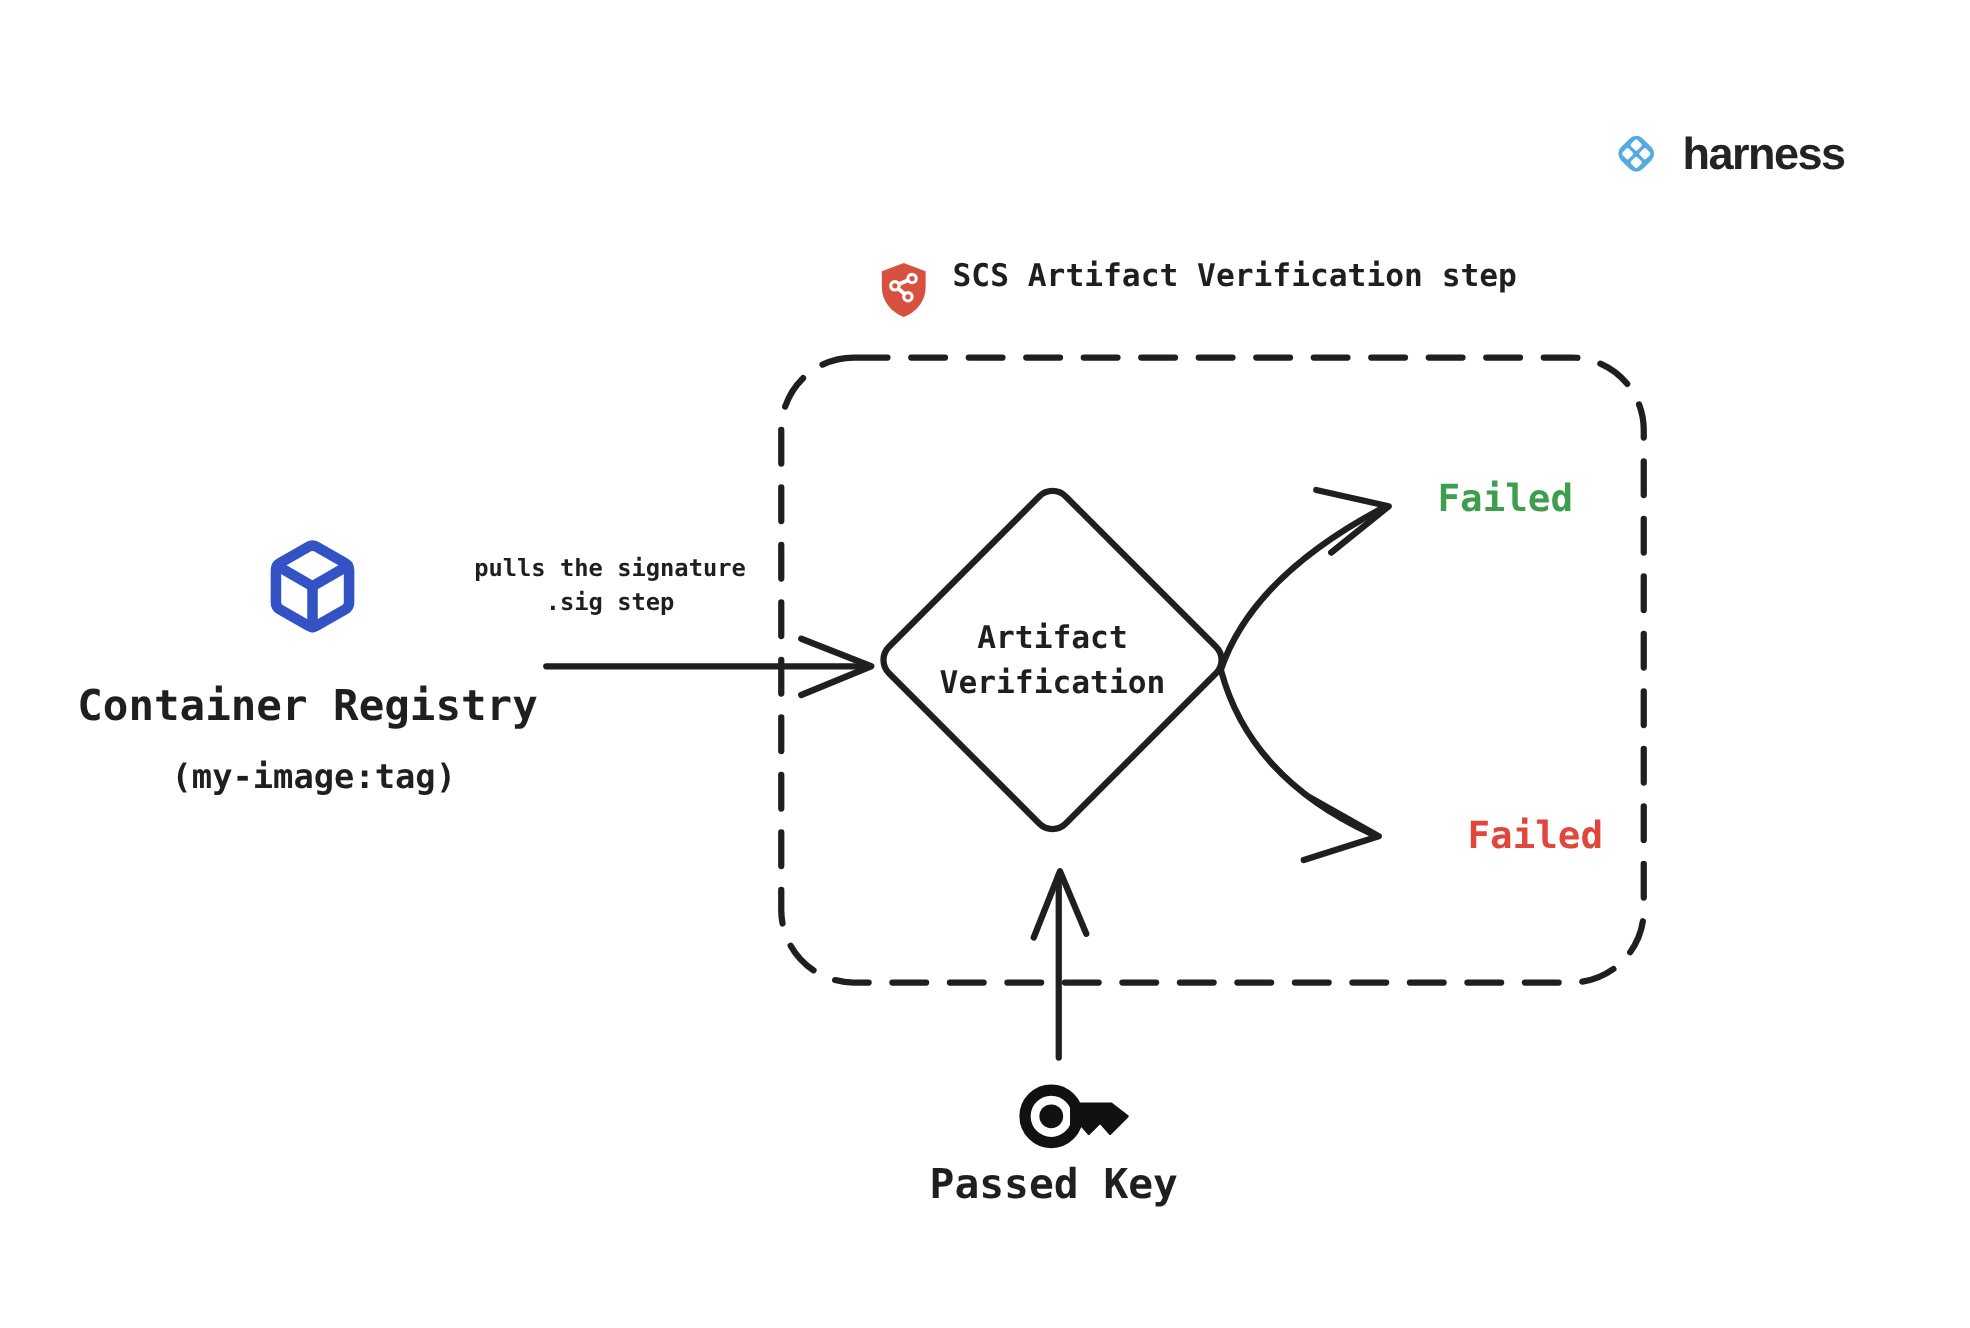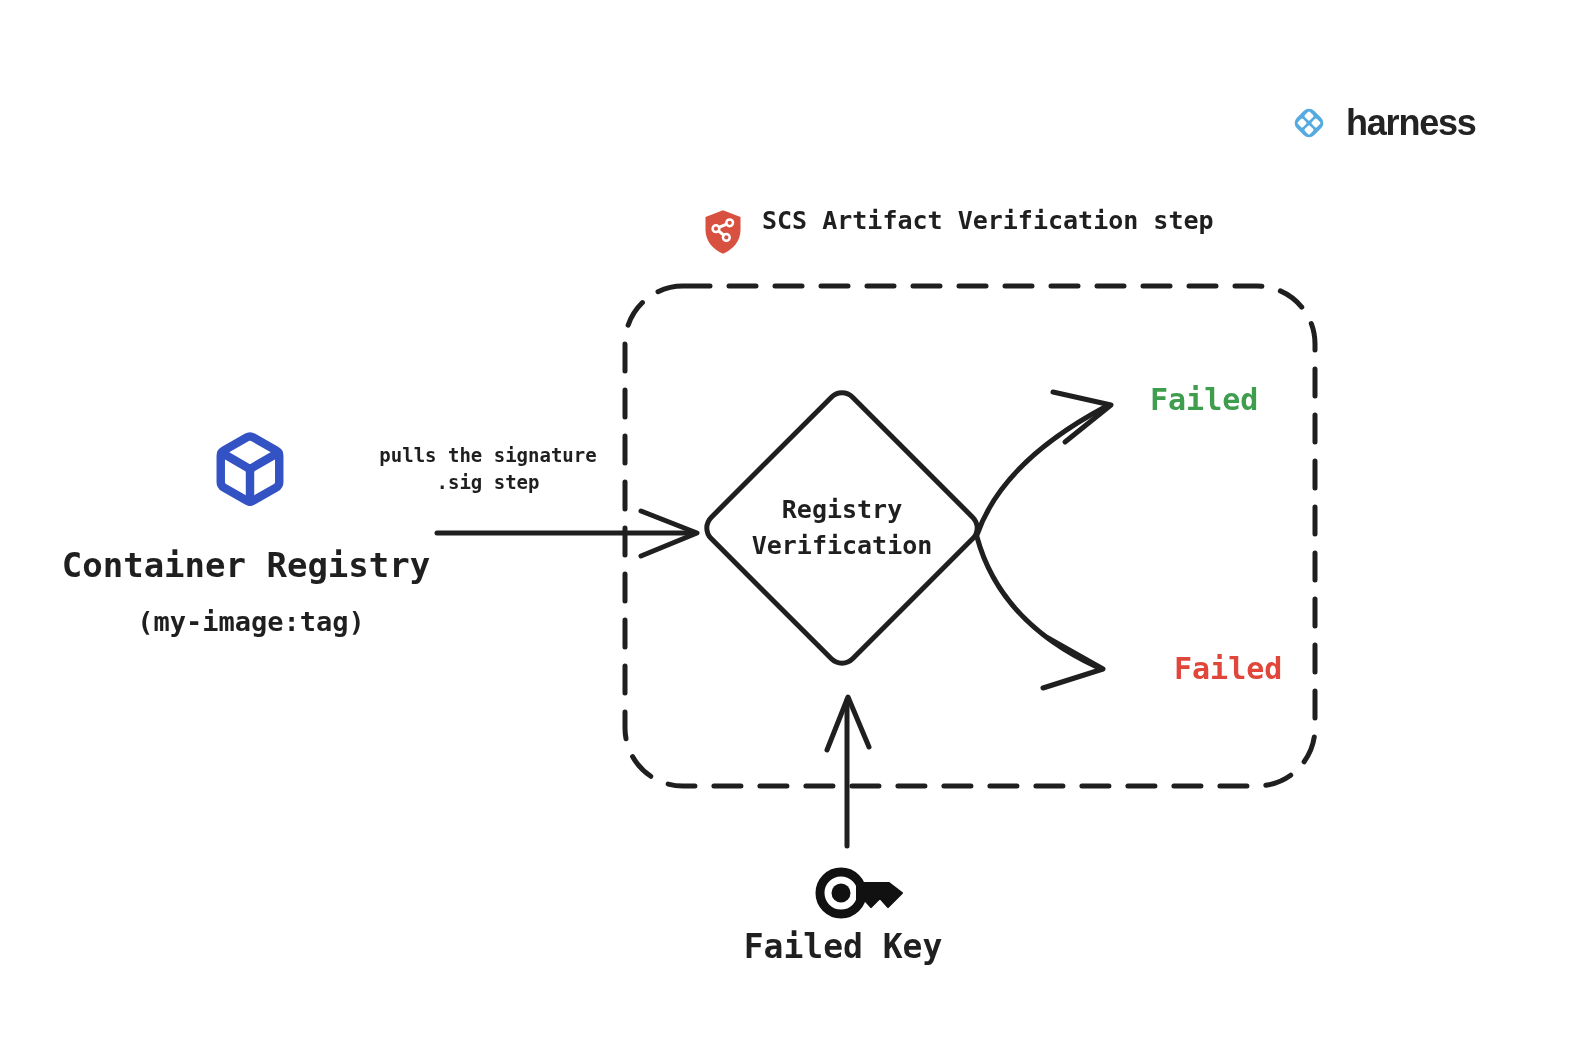--- a/index.html
+++ b/index.html
@@ -105,22 +105,22 @@
   </div>
   <div class="abs centered registry-label">Container Registry</div>
   <div class="abs centered registry-sublabel">(my-image:tag)</div>
 
   <div class="abs centered pull-label">
     <div>pulls the signature</div>
     <div>.sig step</div>
   </div>
 
   <div class="abs diamond-label">
-    <div>Registry</div>
+    <div>Artifact</div>
     <div>Verification</div>
   </div>
 
   <div class="abs outcome outcome-passed" style="color: rgb(63, 158, 78);">Failed</div>
   <div class="abs outcome outcome-failed" style="color: rgb(224, 71, 58);">Failed</div>
 
-  <div class="abs centered publickey-label">Failed Key</div>
+  <div class="abs centered publickey-label">Passed Key</div>
 
 </div>
 
 </body></html>

